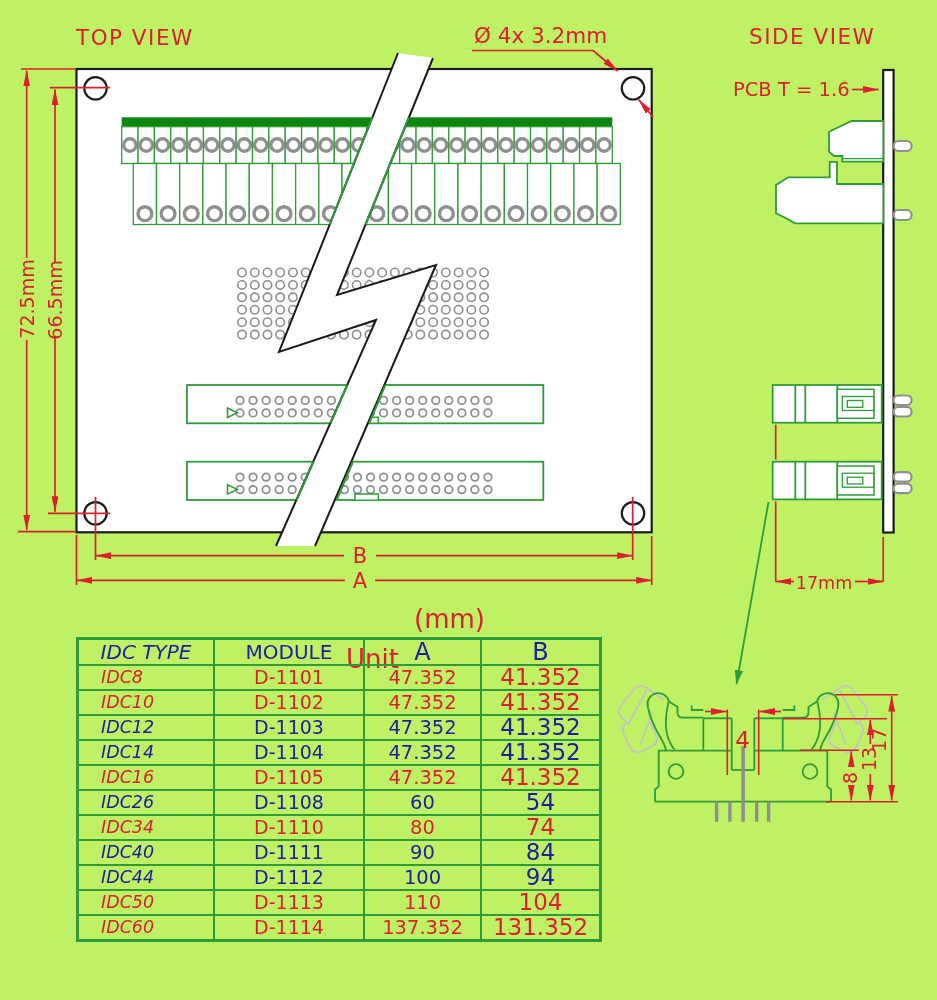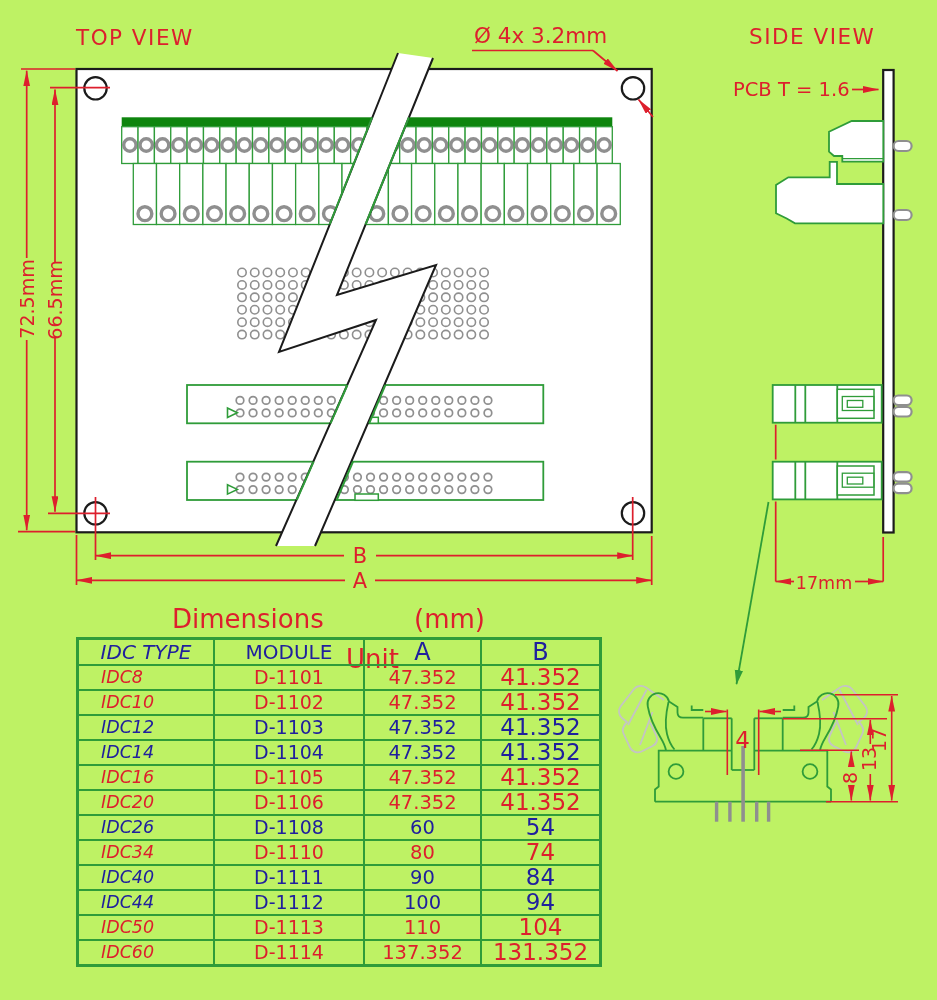--- a/index.html
+++ b/index.html
@@ -543,21 +543,20 @@
       <line x1="891.7" y1="696" x2="891.7" y2="800.5" marker-start="url(#ar)" marker-end="url(#ar)"></line>
     </g>
     <text x="742.6" y="748" text-anchor="middle" font-size="23" class="red-t">4</text>
     <text transform="translate(857,778) rotate(-90)" text-anchor="middle" font-size="19" class="red-t">8</text>
     <text transform="translate(876,759) rotate(-90)" text-anchor="middle" font-size="19" class="red-t">13</text>
     <text transform="translate(886,740) rotate(-90)" text-anchor="middle" font-size="19" class="red-t">17</text>
   </g>
 </svg>
 
 <div id="tbl-title">
-  <span id="tt1">Dimensions</span>
   <span id="tt2">Unit</span>
   <span id="tt3">(mm)</span>
 </div>
 
 <table id="dim-table">
   <tbody>
         <tr class="hdr">
     <th class="c-type" style="text-align:center;padding-left:0 !important;">IDC TYPE</th>
     <th class="c-mod">MODULE</th>
     <th class="c-a">A</th>
@@ -586,26 +585,20 @@
           <td class="c-mod">D-1104</td>
           <td class="c-a">47.352</td>
           <td class="c-b">41.352</td>
         </tr>
   <tr class="red">
           <td class="c-type">IDC16</td>
           <td class="c-mod">D-1105</td>
           <td class="c-a">47.352</td>
           <td class="c-b">41.352</td>
         </tr>
-  <tr class="red">
-          <td class="c-type">IDC20</td>
-          <td class="c-mod">D-1106</td>
-          <td class="c-a">47.352</td>
-          <td class="c-b">41.352</td>
-        </tr>
   <tr class="navy">
           <td class="c-type">IDC26</td>
           <td class="c-mod">D-1108</td>
           <td class="c-a">60</td>
           <td class="c-b">54</td>
         </tr>
   <tr class="red">
           <td class="c-type">IDC34</td>
           <td class="c-mod">D-1110</td>
           <td class="c-a">80</td>

